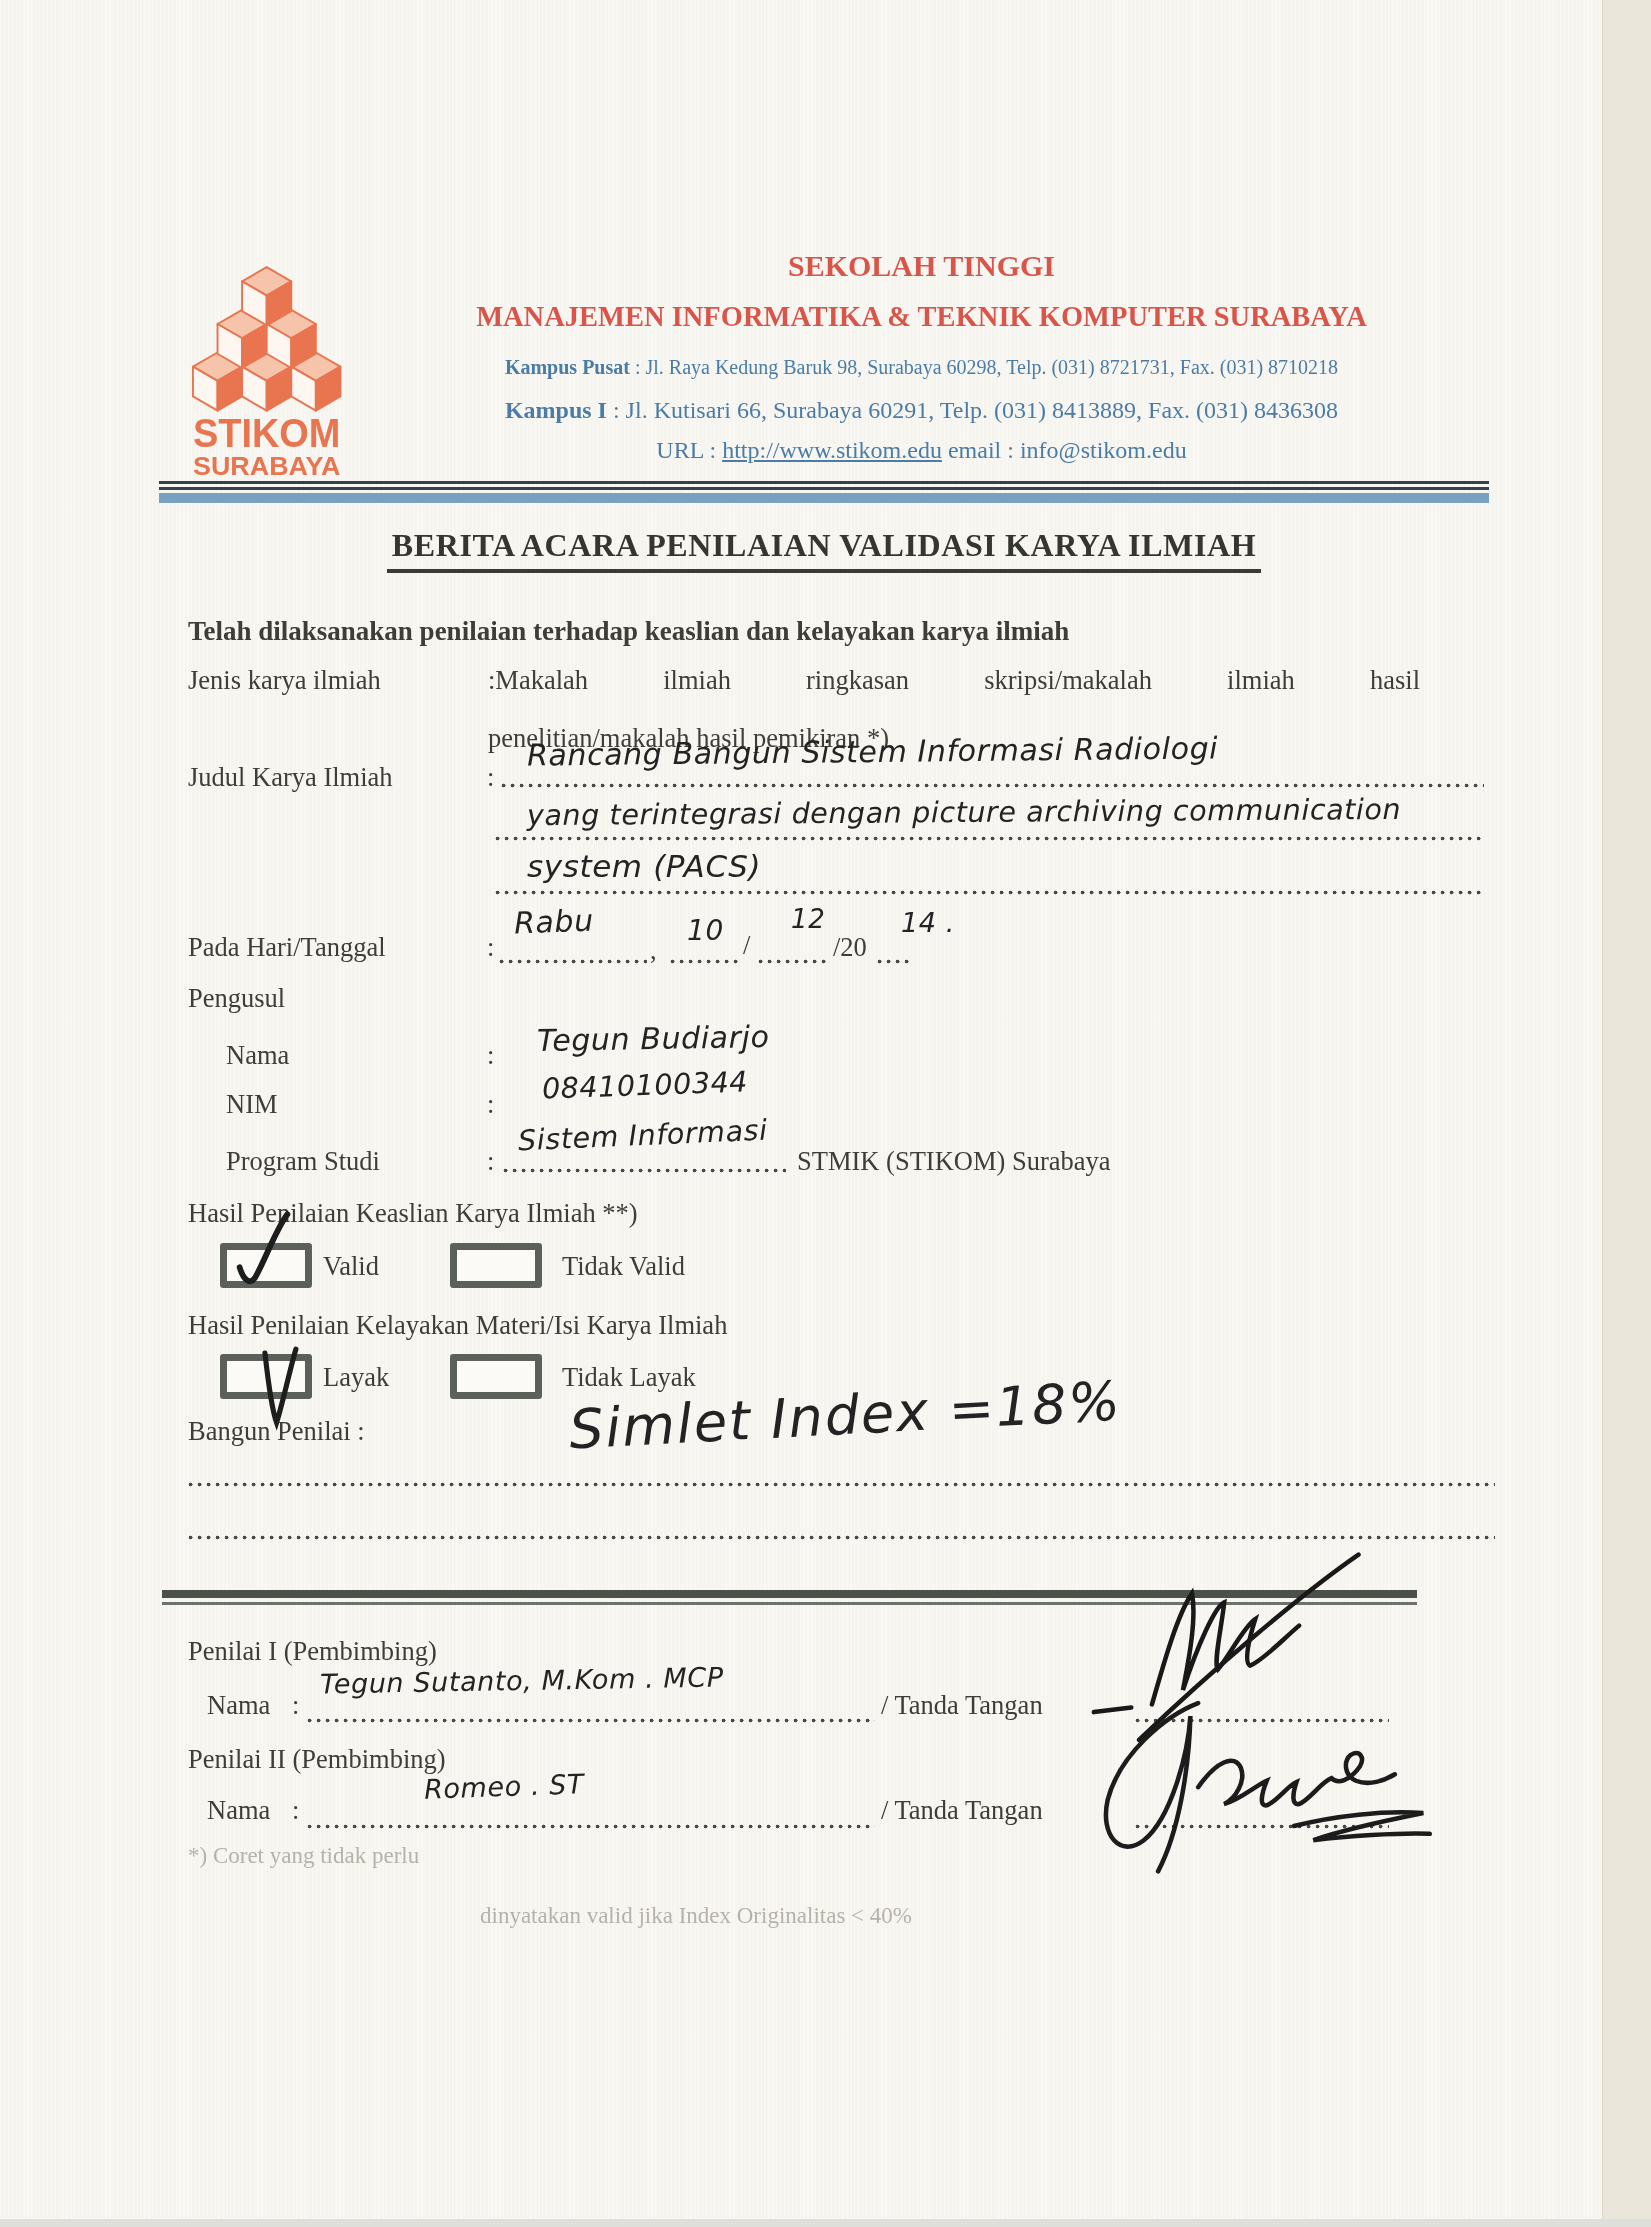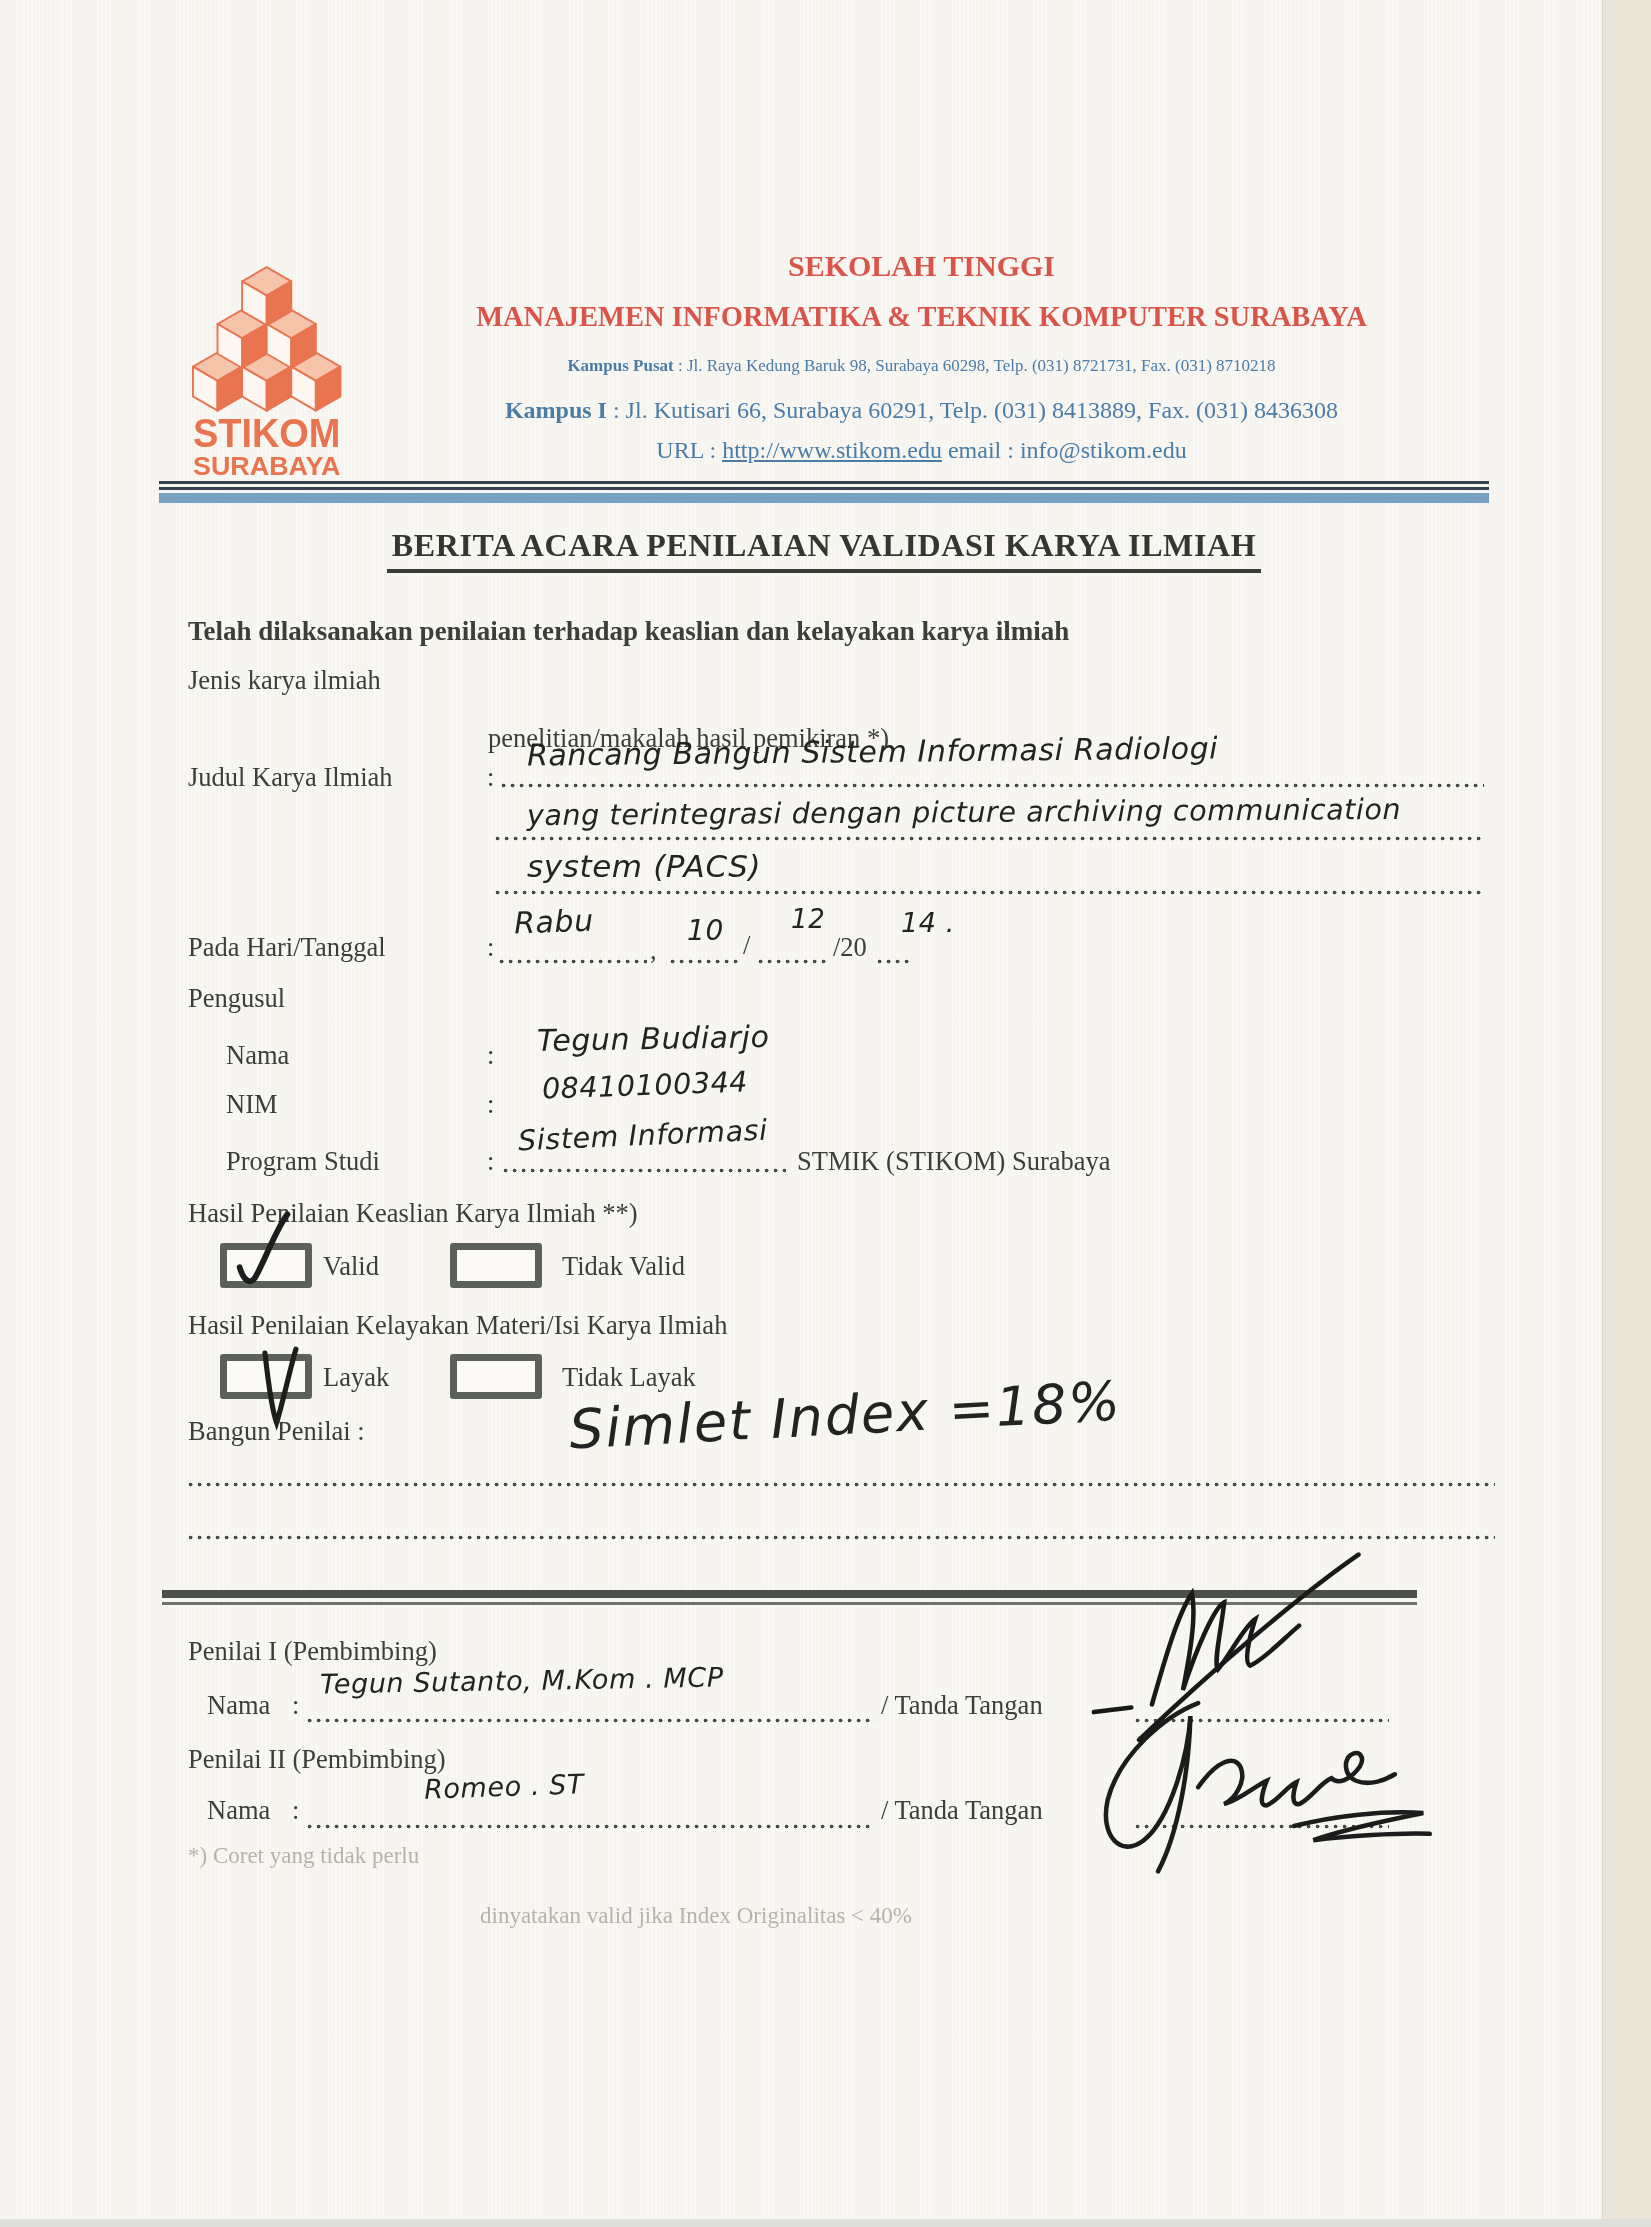--- a/index.html
+++ b/index.html
@@ -56,35 +56,36 @@
         <polygon points="79,42 117,64 117,110 79,88" fill="#fdf6f1"></polygon>
         <polygon points="155,42 117,64 117,110 155,88" fill="#e87550"></polygon>
       </g>
       <text x="117" y="298" text-anchor="middle" font-family="Liberation Sans, sans-serif" font-weight="bold" font-size="64" fill="#e87550" textLength="228" lengthAdjust="spacingAndGlyphs">STIKOM</text>
       <text x="117" y="342" text-anchor="middle" font-family="Liberation Sans, sans-serif" font-weight="bold" font-size="40" fill="#e87550" textLength="228" lengthAdjust="spacingAndGlyphs">SURABAYA</text>
     </svg>
   </div>
 
   <div class="hdrline red b serif" style="top:249px;font-size:30px;">SEKOLAH TINGGI</div>
   <div class="hdrline red b serif" style="top:301px;font-size:28.5px;">MANAJEMEN INFORMATIKA &amp; TEKNIK KOMPUTER SURABAYA</div>
-  <div class="hdrline blue serif" style="top:356px;font-size:17px;"><span class="b">Kampus Pusat</span><span> : Jl. Raya Kedung Baruk 98, Surabaya 60298, Telp. (031) 8721731, Fax. (031) 8710218</span></div>
+  <div class="hdrline blue serif" style="top:356px;font-size:20px;"><span class="b">Kampus Pusat</span><span> : Jl. Raya Kedung Baruk 98, Surabaya 60298, Telp. (031) 8721731, Fax. (031) 8710218</span></div>
   <div class="hdrline blue serif" style="top:397px;font-size:24px;"><span class="b">Kampus I</span><span> : Jl. Kutisari 66, Surabaya 60291, Telp. (031) 8413889, Fax. (031) 8436308</span></div>
   <div class="hdrline blue serif" style="top:437px;font-size:24px;"><span>URL : </span><span style="text-decoration:underline;">http://www.stikom.edu</span><span> email : </span><span>info@stikom.edu</span></div>
 
   <div class="rule" style="top:481px;height:2.6px;background:#35424e;"></div>
   <div class="rule" style="top:487px;height:2.6px;background:#35424e;"></div>
   <div class="rule" style="top:493px;height:10.4px;background:#78a1c1;"></div>
 
   <div class="title-wrap serif" style="top:527px;">
     <span class="title-span">BERITA ACARA PENILAIAN VALIDASI KARYA ILMIAH</span>
   </div>
 
   <div class="abs printed serif b" style="left:188px;top:616px;font-size:27px;">Telah dilaksanakan penilaian terhadap keaslian dan kelayakan karya ilmiah</div>
 
   <div class="abs printed serif lbl41" style="left:188px;top:665px;">Jenis karya ilmiah</div>
+  <div class="abs printed serif lbl41" style="left:488px;top:665px;width:932px;text-align:justify;text-align-last:justify;">:Makalah ilmiah ringkasan skripsi/makalah ilmiah hasil</div>
   <div class="abs printed serif lbl41" style="left:488px;top:723px;">penelitian/makalah hasil pemikiran *)</div>
 
   <div class="abs printed serif lbl41" style="left:188px;top:762px;">Judul Karya Ilmiah</div>
   <div class="abs printed serif lbl41" style="left:487px;top:762px;">:</div>
   <div class="dots" style="left:501px;top:783px;width:983px;"></div>
   <div class="abs hw" style="left:527px;top:734px;font-size:30px;transform:rotate(-0.6deg);">Rancang Bangun Sistem Informasi Radiologi</div>
   <div class="dots" style="left:495px;top:836px;width:990px;"></div>
   <div class="abs hw" style="left:527px;top:796px;font-size:28.5px;transform:rotate(-0.4deg);">yang terintegrasi dengan picture archiving communication</div>
   <div class="dots" style="left:495px;top:890px;width:990px;"></div>
   <div class="abs hw" style="left:527px;top:848px;font-size:31px;">system (PACS)</div>

